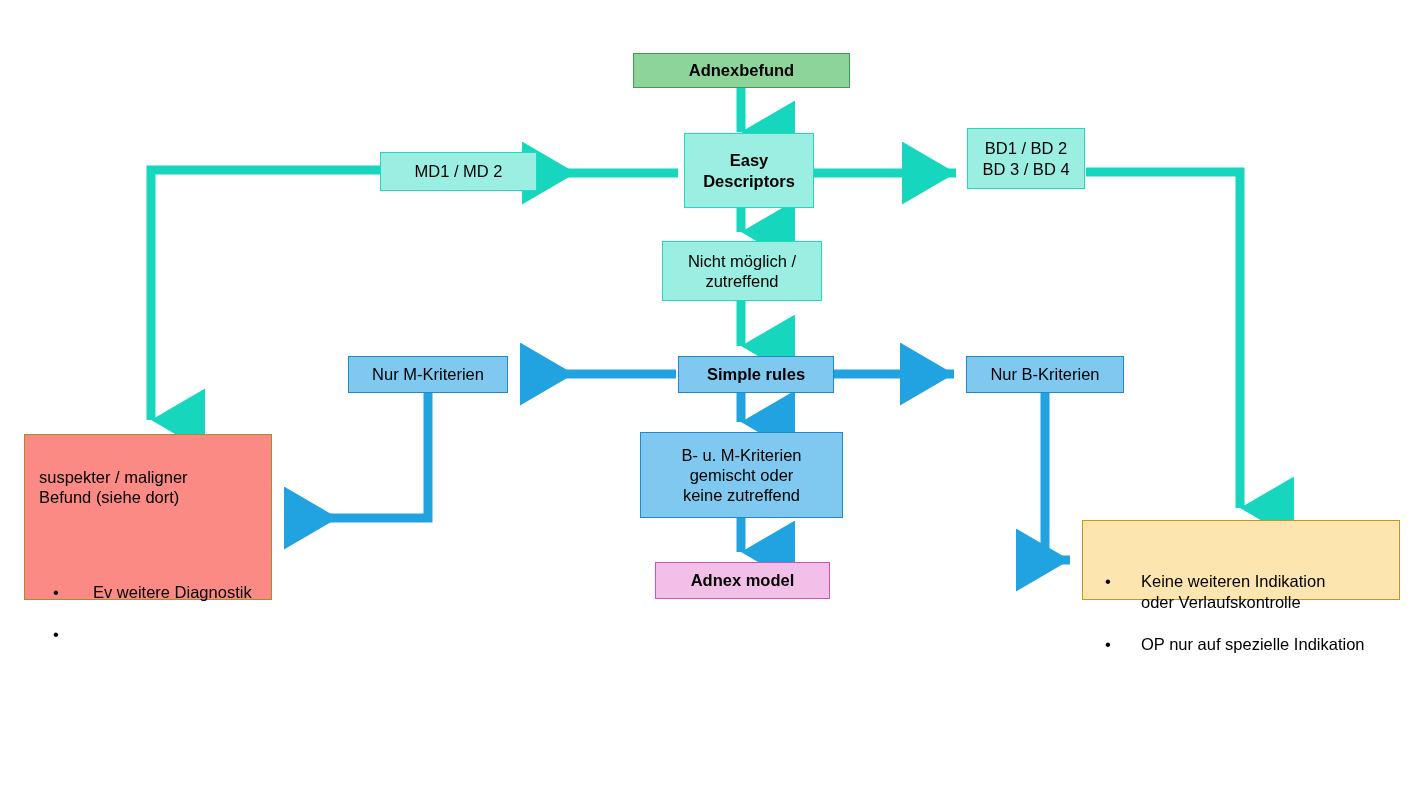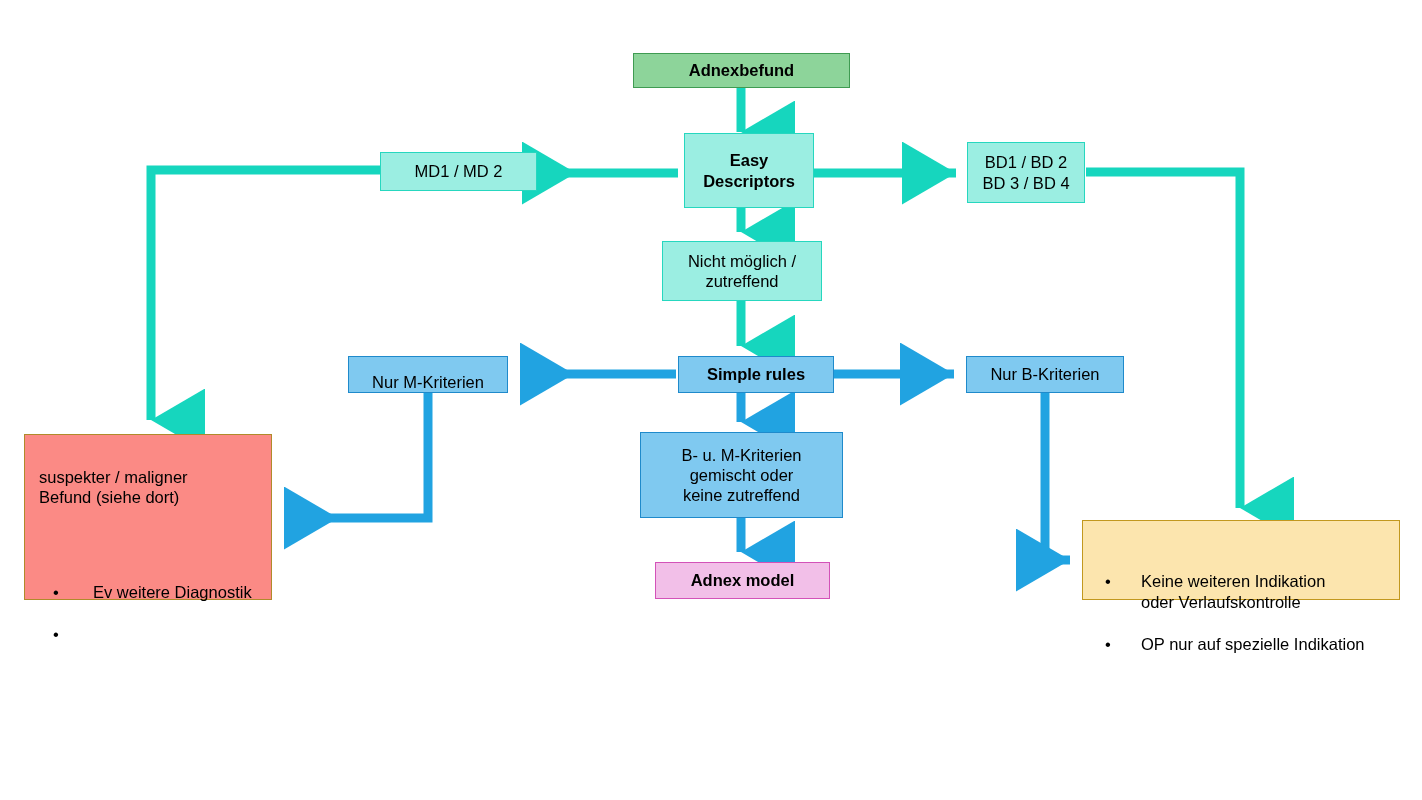--- a/index.html
+++ b/index.html
@@ -173,35 +173,35 @@
 
   <div class="node teal bold" style="left:676px; top:133px; width:130px; height:75px;">
     <span>Easy
 Descriptors</span>
   </div>
 
   <div class="node teal" style="left:380px; top:152px; width:157px; height:39px;">
     <span>MD1 / MD 2</span>
   </div>
 
-  <div class="node teal" style="left:967px; top:142px; width:118px; height:61px;">
+  <div class="node teal" style="left:967px; top:128px; width:118px; height:61px;">
     <span>BD1 / BD 2
 BD 3 / BD 4</span>
   </div>
 
   <div class="node teal" style="left:662px; top:241px; width:160px; height:60px;">
     <span>Nicht möglich /
 zutreffend</span>
   </div>
 
   <div class="node blue bold" style="left:678px; top:356px; width:156px; height:37px;">
     <span>Simple rules</span>
   </div>
 
-  <div class="node blue" style="left:348px; top:356px; width:160px; height:37px;align-items:flex-end;">
+  <div class="node blue" style="left:348px; top:356px; width:160px; height:37px;">
     <span>Nur M-Kriterien</span>
   </div>
 
   <div class="node blue" style="left:966px; top:356px; width:158px; height:37px;">
     <span>Nur B-Kriterien</span>
   </div>
 
   <div class="node blue" style="left:640px; top:432px; width:203px; height:86px;">
     <span>B- u. M-Kriterien
 gemischt oder

